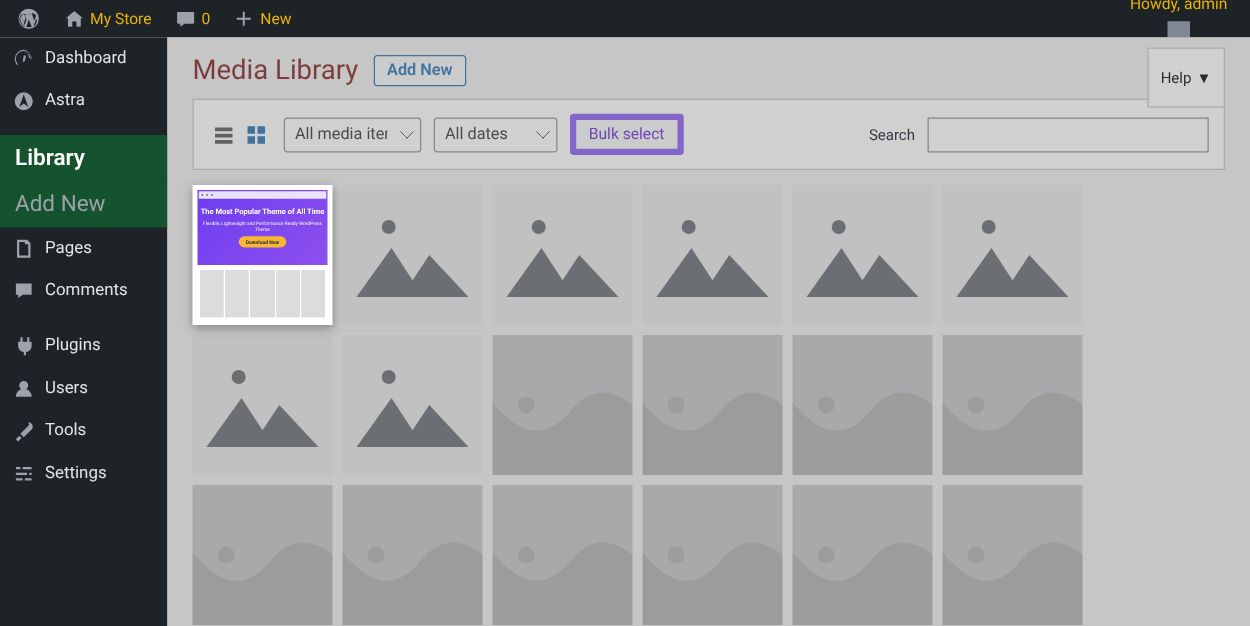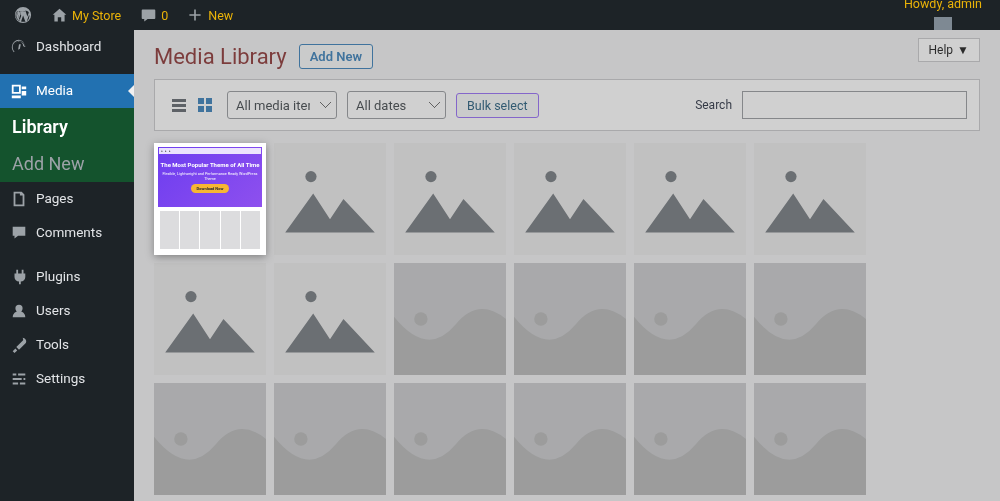--- a/index.html
+++ b/index.html
@@ -22,30 +22,30 @@
     .sb-sub { background: #14532d; padding: 8px 12px; font-size: 18px; cursor: pointer; }
     .sb-sec-break { height: 10px; }
 
     .content { flex: 1; position: relative; background: #f0f0f1; }
     .content-inner { padding: 14px 20px; }
     .overlay { position: absolute; inset: 0; background: rgba(120,120,120,0.35); pointer-events: none; }
 
     .title-row { display: flex; align-items: center; gap: 12px; margin-bottom: 10px; }
     .page-title { font-size: 22px; font-weight: 400; color: #7f1d1d; }
     .add-new-btn { border: 1px solid #2271b1; color: #2271b1; background: #f6f7f7; padding: 4px 10px; font-size: 13px; font-weight: 600; border-radius: 3px; cursor: pointer; }
-    .help-btn { position: absolute; top: 8px; right: 20px; background: #fff; border: 1px solid #c3c4c7; padding: 4px 10px; font-size: 12px; display: flex; align-items: center; gap: 4px; cursor: pointer; }
+    .help-btn { position: absolute; top: 8px; right: 20px; background: #fff; border: 1px solid #c3c4c7; padding: 16px 10px; font-size: 12px; display: flex; align-items: center; gap: 4px; cursor: pointer; }
 
     .filter-bar { background: #fff; border: 1px solid #c3c4c7; padding: 11px 12px; display: flex; align-items: center; gap: 10px; }
     .view-icons { display: flex; gap: 2px; }
     .view-btn { width: 24px; height: 24px; display: flex; align-items: center; justify-content: center; cursor: pointer; color: #50575e; }
     .view-btn.active { color: #2271b1; }
     select { height: 28px; border: 1px solid #8c8f94; background: #fff; padding: 0 26px 0 8px; font-size: 13px; color: #2c3338; border-radius: 3px; appearance: none; background-image: linear-gradient(45deg, transparent 48%, #555 48%, #555 52%, transparent 52%), linear-gradient(-45deg, transparent 48%, #555 48%, #555 52%, transparent 52%); background-size: 6px 6px, 6px 6px; background-position: right 10px center, right 5px center; background-repeat: no-repeat; }
     .sel-media { width: 110px; }
     .sel-dates { width: 99px; }
-    .bulk-btn { border: 1px solid #8b5cf6; color: #0c4a6e; background: #f6f7f7; padding: 4px 10px; font-size: 12.5px; border-radius: 3px; cursor: pointer; }
+    .bulk-btn { border: 5px solid #8b5cf6; color: #6d28d9; background: #f6f7f7; padding: 4px 10px; font-size: 12.5px; border-radius: 3px; cursor: pointer; }
     .spacer { flex: 1; }
     .search-lbl { font-size: 12px; color: #0f172a; }
     .search-input { width: 225px; height: 28px; border: 1px solid #8c8f94; padding: 0 8px; font-size: 13px; }
 
     .grid { display: flex; flex-wrap: wrap; gap: 8px; margin-top: 12px; }
     .tile { width: 112px; height: 112px; background: #e9e9e9; display: flex; align-items: center; justify-content: center; position: relative; cursor: pointer; }
     .tile.highlight { background: #fff; box-shadow: 0 2px 8px rgba(0,0,0,0.35); z-index: 20; padding:4px;}
     .tile.second-row { background: #c3c4c7; }
 
     .featured-inner { width:100%; height:100%; display:flex; flex-direction:column;}
@@ -108,29 +108,30 @@
 <div class="layout">
   <div class="sidebar">
     <div class="sb-item">
       <span class="sb-ico">
           <svg viewBox="0 0 20 20" width="18" height="18" fill="currentColor">
             <path d="M10 2a8 8 0 00-8 8c0 2.2.9 4.2 2.3 5.7l.7-.7A7 7 0 1117 10h-1a6 6 0 00-11.2-3L5 7a5 5 0 019.6 2.1l2-.3A8 8 0 0010 2zm0 5l-1 6 2-1 1-5h-2z"></path>
           </svg>
         </span>
       <span>Dashboard</span>
     </div>
+    <div class="sb-item">
+      <span class="sb-ico">
+          <svg viewBox="0 0 20 20" width="18" height="18" fill="currentColor">
+            <circle cx="10" cy="10" r="8"></circle>
+            <path fill="#1d2327" d="M10 4l4 11-4-3-4 3z"></path>
+          </svg>
+        </span>
+      <span>Astra</span>
+    </div>
     <div class="sb-sec-break"></div>
-    <div class="sb-item active">
-      <span class="sb-ico">
-          <svg viewBox="0 0 20 20" width="18" height="18" fill="currentColor">
-            <path d="M2 3h10v10H2V3zm2 2v6h6V5H4zm9 0h5v3h-5V5zm0 5h5v5h-5v-5zM2 15h10v3H2v-3z"></path>
-          </svg>
-        </span>
-      <span>Media</span>
-    </div>
     <div class="sb-sub" style="color:#fff;font-weight:600;">
       <span>Library</span>
     </div>
     <div class="sb-sub" style="color:#9ca2a7;">
       <span>Add New</span>
     </div>
     <div class="sb-item">
       <span class="sb-ico">
           <svg viewBox="0 0 20 20" width="18" height="18" fill="currentColor">
             <path d="M4 2h9l3 3v13H4V2zm2 2v12h8V6h-3V4H6z"></path>

